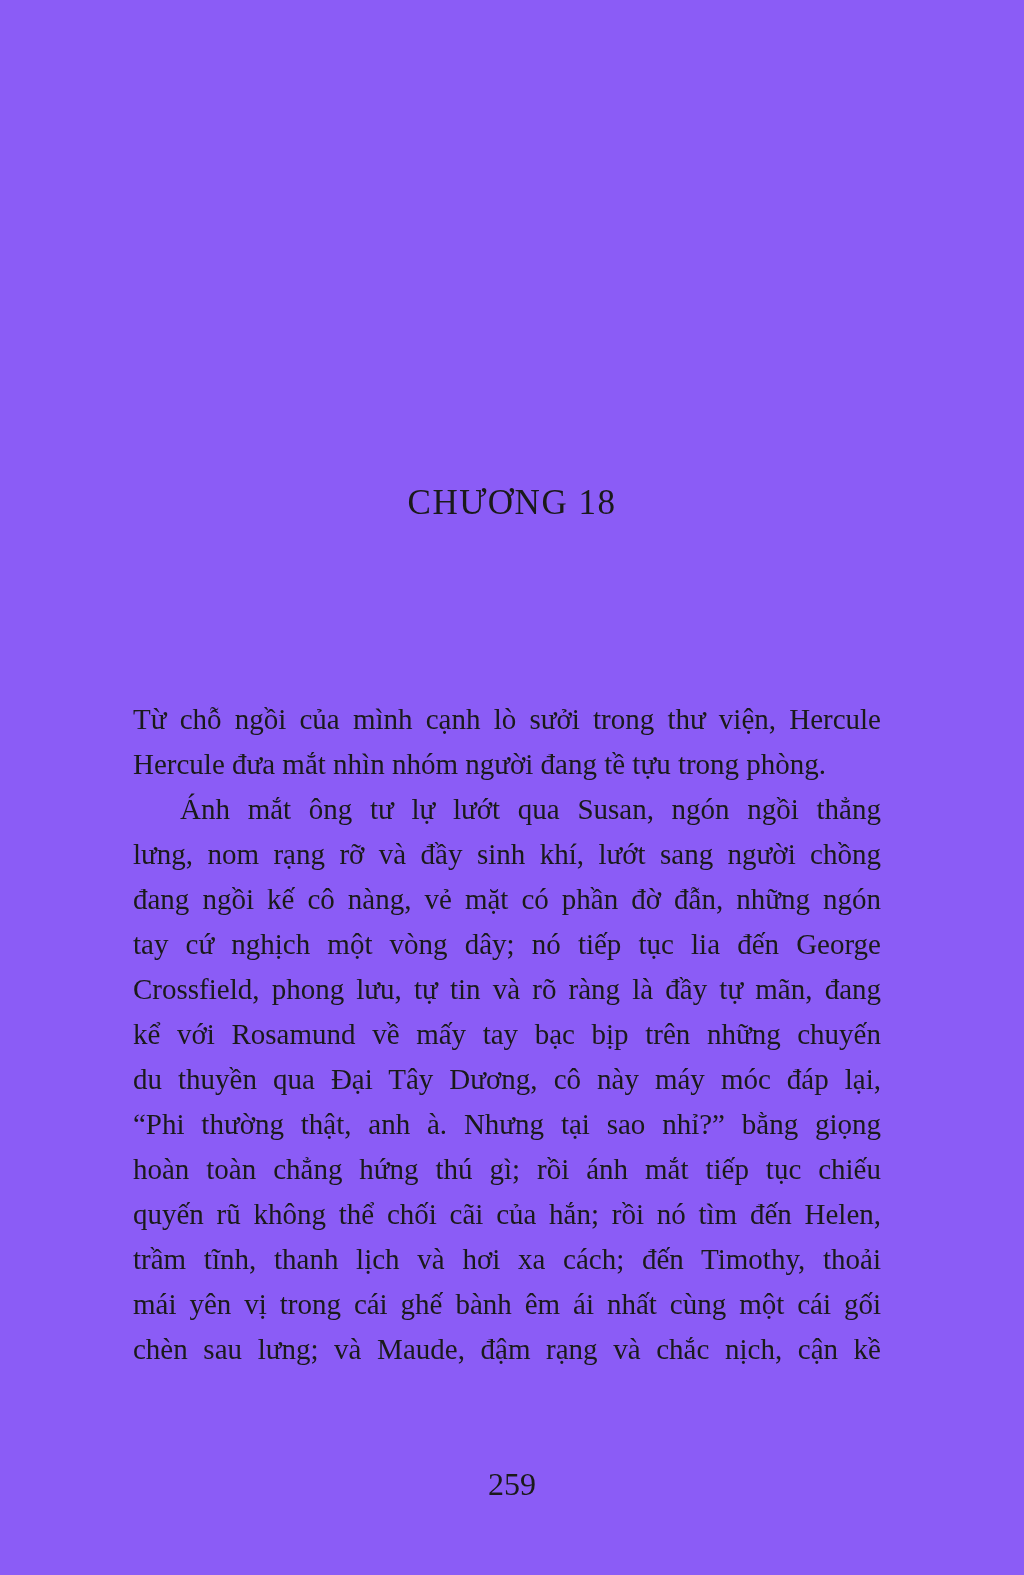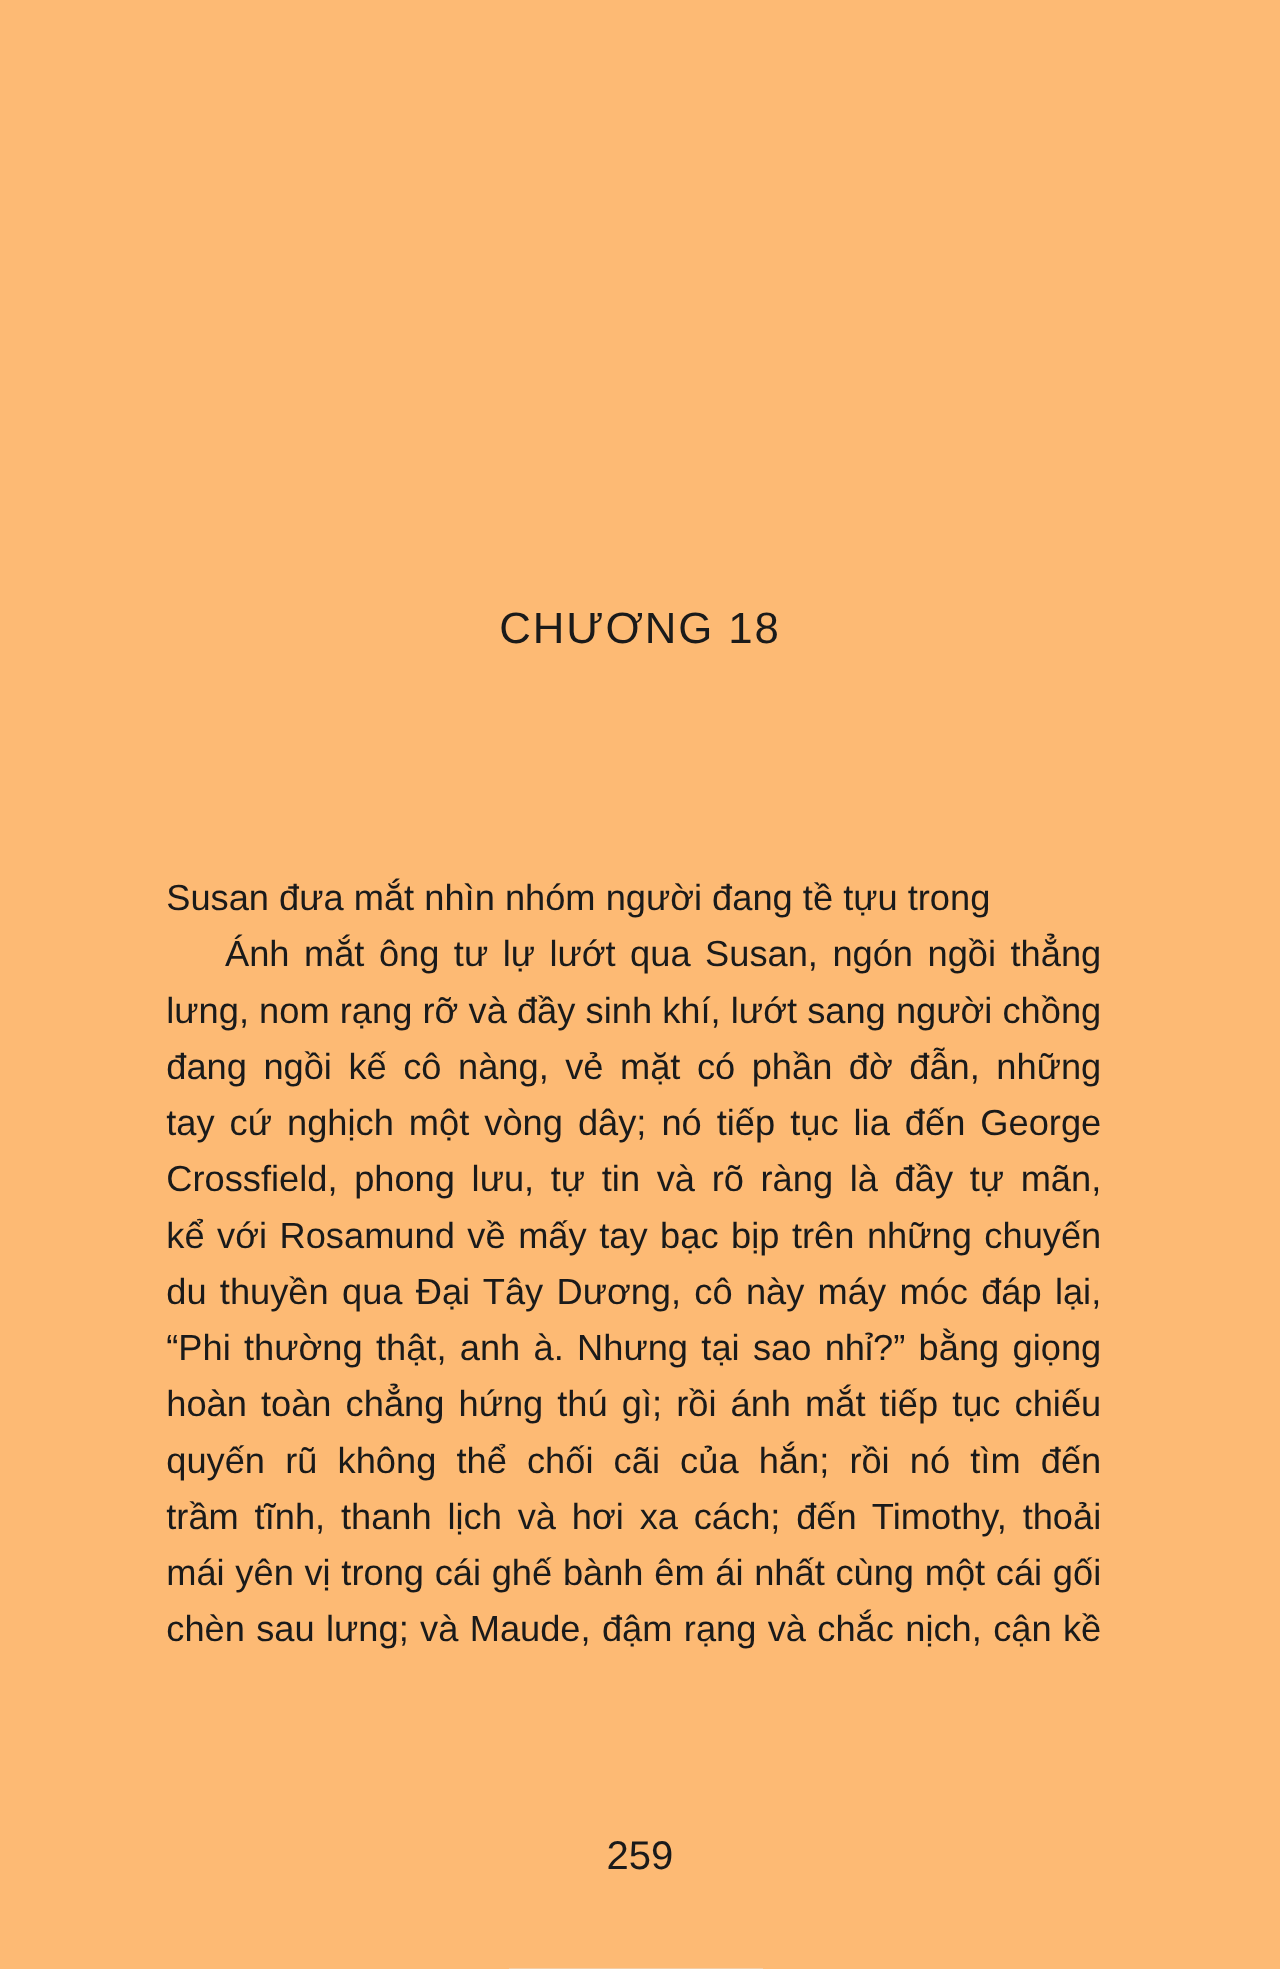--- a/index.html
+++ b/index.html
@@ -1,23 +1,23 @@
 <!DOCTYPE html>
 <html><head>
 <meta charset="utf-8">
 <style>
   html, body { margin: 0; padding: 0; background: #e8e8e8; }
   .page {
     position: relative;
     width: 1024px;
     height: 1575px;
     margin: 0 auto;
-    background: #fdba74;
+    background: #8b5cf6;
     color: #1a1a1a;
-    font-family: Liberation Sans, sans-serif;
+    font-family: Liberation Serif, serif;
     overflow: hidden;
   }
   .heading {
     position: absolute;
     top: 480px;
     left: 0;
     width: 100%;
     text-align: center;
     font-size: 35px;
     line-height: 45px;
@@ -56,21 +56,22 @@
 </style>
 </head>
 <body>
 
 <div class="page">
 
   <div class="heading">CHƯƠNG 18</div>
 
   <div class="text-block">
 
-    <div class="line para-end"><span>Susan đưa mắt nhìn nhóm người đang tề tựu trong phòng.</span></div>
+    <div class="line"><span>Từ chỗ ngồi của mình cạnh lò sưởi trong thư viện, Hercule</span><span class="fill"></span></div>
+    <div class="line para-end"><span>Hercule đưa mắt nhìn nhóm người đang tề tựu trong phòng.</span></div>
 
     <div class="line indent"><span>Ánh mắt ông tư lự lướt qua Susan, ngón ngồi thẳng</span><span class="fill"></span></div>
     <div class="line"><span>lưng, nom rạng rỡ và đầy sinh khí, lướt sang người chồng</span><span class="fill"></span></div>
     <div class="line"><span>đang ngồi kế cô nàng, vẻ mặt có phần đờ đẫn, những ngón</span><span class="fill"></span></div>
     <div class="line"><span>tay cứ nghịch một vòng dây; nó tiếp tục lia đến George</span><span class="fill"></span></div>
     <div class="line"><span>Crossfield, phong lưu, tự tin và rõ ràng là đầy tự mãn, đang</span><span class="fill"></span></div>
     <div class="line"><span>kể với Rosamund về mấy tay bạc bịp trên những chuyến</span><span class="fill"></span></div>
     <div class="line"><span>du thuyền qua Đại Tây Dương, cô này máy móc đáp lại,</span><span class="fill"></span></div>
     <div class="line"><span>“Phi thường thật, anh à. Nhưng tại sao nhỉ?” bằng giọng</span><span class="fill"></span></div>
     <div class="line"><span>hoàn toàn chẳng hứng thú gì; rồi ánh mắt tiếp tục chiếu</span><span class="fill"></span></div>

